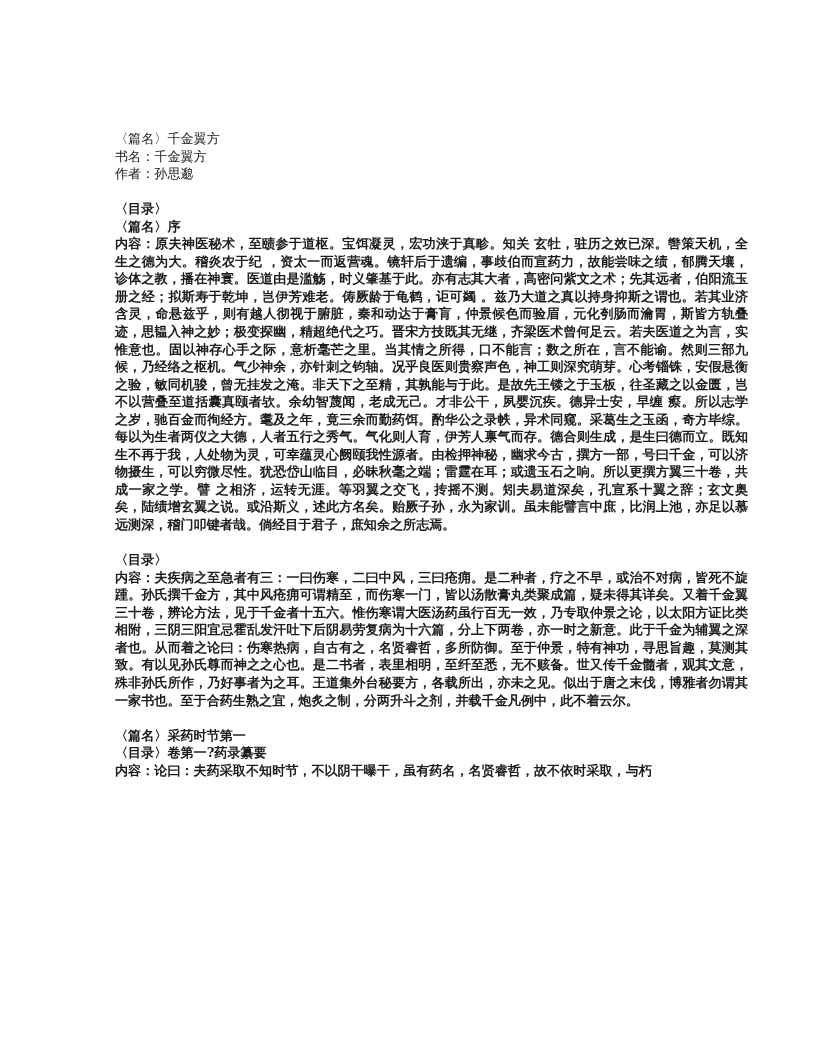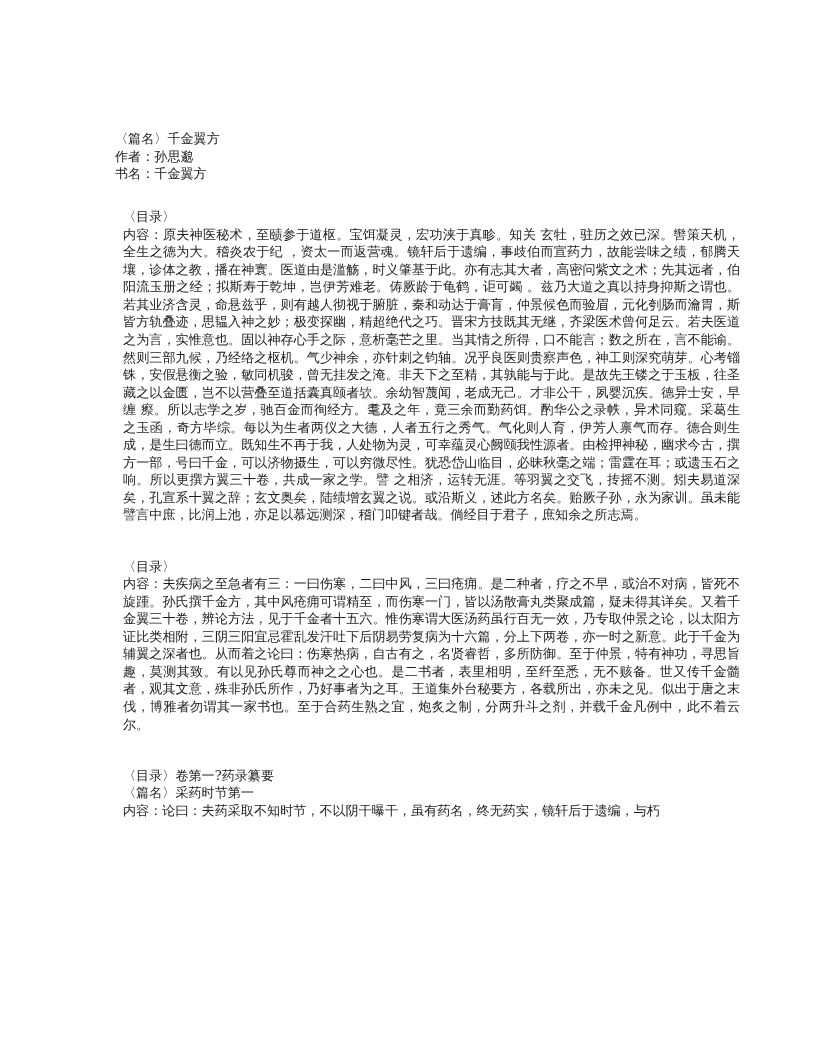--- a/index.html
+++ b/index.html
@@ -41,51 +41,53 @@
     height: 17.55px;
   }
   .para {
     margin: 0;
     white-space: pre-wrap;
     word-break: break-all;
     text-align: justify;
     text-justify: inter-ideograph;
   }
   .section {
-    margin: 8px;
+    margin: 0;
+    font-weight: bold;
   }
 </style>
 </head>
 <body>
 
 <div class="page">
   <div class="doc">
 
     <div class="meta-block">
       <div class="line">〈篇名〉千金翼方</div>
+      <div class="line">书名：千金翼方</div>
       <div class="line">作者：孙思邈</div>
-      <div class="line">书名：千金翼方</div>
     </div>
 
     <div class="blank"></div>
 
     <div class="section">
       <div class="line">〈目录〉</div>
+      <div class="line">〈篇名〉序</div>
       <div class="para">内容：原夫神医秘术，至赜参于道枢。宝饵凝灵，宏功浃于真畛。知关 玄牡，驻历之效已深。辔策天机，全生之德为大。稽炎农于纪 ，资太一而返营魂。镜轩后于遗编，事歧伯而宣药力，故能尝味之绩，郁腾天壤，诊体之教，播在神寰。医道由是滥觞，时义肇基于此。亦有志其大者，高密问紫文之术；先其远者，伯阳流玉册之经；拟斯寿于乾坤，岂伊芳难老。俦厥龄于龟鹤，讵可蠲 。兹乃大道之真以持身抑斯之谓也。若其业济含灵，命悬兹乎，则有越人彻视于腑脏，秦和动达于膏肓，仲景候色而验眉，元化刳肠而瀹胃，斯皆方轨叠迹，思韫入神之妙；极变探幽，精超绝代之巧。晋宋方技既其无继，齐梁医术曾何足云。若夫医道之为言，实惟意也。固以神存心手之际，意析毫芒之里。当其情之所得，口不能言；数之所在，言不能谕。然则三部九候，乃经络之枢机。气少神余，亦针刺之钧轴。况乎良医则贵察声色，神工则深究萌芽。心考锱铢，安假悬衡之验，敏同机骏，曾无挂发之淹。非天下之至精，其孰能与于此。是故先王镂之于玉板，往圣藏之以金匮，岂不以营叠至道括囊真颐者欤。余幼智蔑闻，老成无己。才非公干，夙婴沉疾。德异士安，早缠 瘵。所以志学之岁，驰百金而徇经方。耄及之年，竟三余而勤药饵。酌华公之录帙，异术同窥。采葛生之玉函，奇方毕综。每以为生者两仪之大德，人者五行之秀气。气化则人育，伊芳人禀气而存。德合则生成，是生曰德而立。既知生不再于我，人处物为灵，可幸蕴灵心阙颐我性源者。由检押神秘，幽求今古，撰方一部，号曰千金，可以济物摄生，可以穷微尽性。犹恐岱山临目，必昧秋毫之端；雷霆在耳；或遗玉石之响。所以更撰方翼三十卷，共成一家之学。譬 之相济，运转无涯。等羽翼之交飞，抟摇不测。矧夫易道深矣，孔宣系十翼之辞；玄文奥矣，陆绩增玄翼之说。或沿斯义，述此方名矣。贻厥子孙，永为家训。虽未能譬言中庶，比润上池，亦足以慕远测深，稽门叩键者哉。倘经目于君子，庶知余之所志焉。</div>
     </div>
 
     <div class="blank"></div>
 
     <div class="section">
       <div class="line">〈目录〉</div>
       <div class="para">内容：夫疾病之至急者有三：一曰伤寒，二曰中风，三曰疮痈。是二种者，疗之不早，或治不对病，皆死不旋踵。孙氏撰千金方，其中风疮痈可谓精至，而伤寒一门，皆以汤散膏丸类聚成篇，疑未得其详矣。又着千金翼三十卷，辨论方法，见于千金者十五六。惟伤寒谓大医汤药虽行百无一效，乃专取仲景之论，以太阳方证比类相附，三阴三阳宜忌霍乱发汗吐下后阴易劳复病为十六篇，分上下两卷，亦一时之新意。此于千金为辅翼之深者也。从而着之论曰：伤寒热病，自古有之，名贤睿哲，多所防御。至于仲景，特有神功，寻思旨趣，莫测其致。有以见孙氏尊而神之之心也。是二书者，表里相明，至纤至悉，无不赅备。世又传千金髓者，观其文意，殊非孙氏所作，乃好事者为之耳。王道集外台秘要方，各载所出，亦未之见。似出于唐之末伐，博雅者勿谓其一家书也。至于合药生熟之宜，炮炙之制，分两升斗之剂，并载千金凡例中，此不着云尔。</div>
     </div>
 
     <div class="blank"></div>
 
     <div class="section">
+      <div class="line">〈篇名〉采药时节第一</div>
       <div class="line">〈目录〉卷第一?药录纂要</div>
-      <div class="line">〈篇名〉采药时节第一</div>
-      <div class="para">内容：论曰：夫药采取不知时节，不以阴干曝干，虽有药名，终无药实，镜轩后于遗编，与朽</div>
+      <div class="para">内容：论曰：夫药采取不知时节，不以阴干曝干，虽有药名，名贤睿哲，故不依时采取，与朽</div>
     </div>
 
   </div>
 </div>
 
 </body></html>

